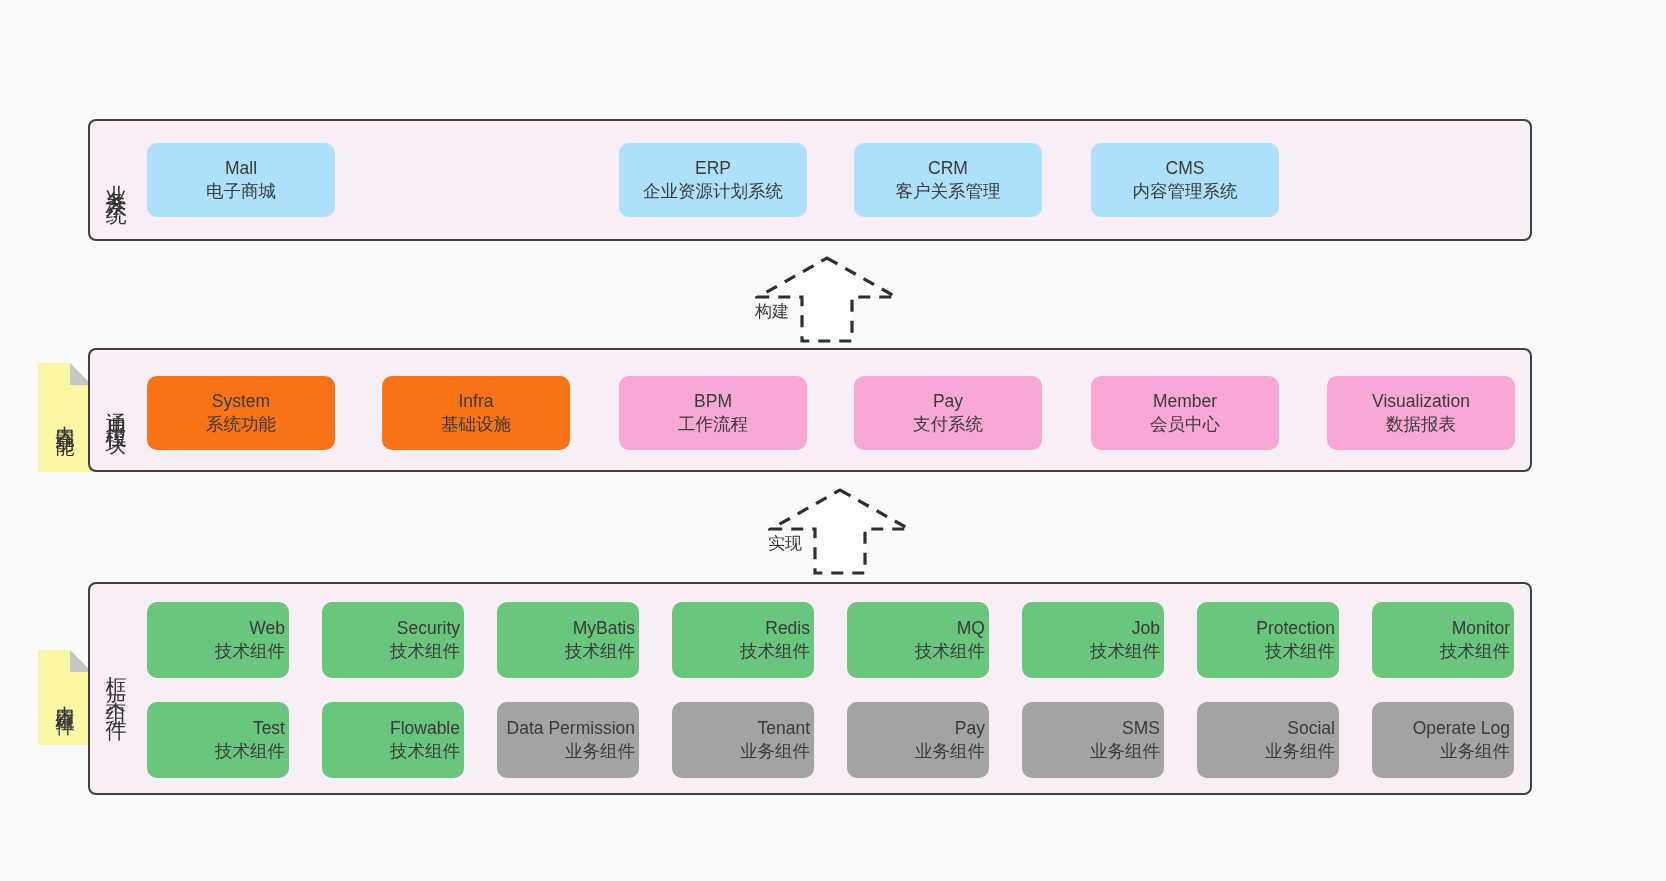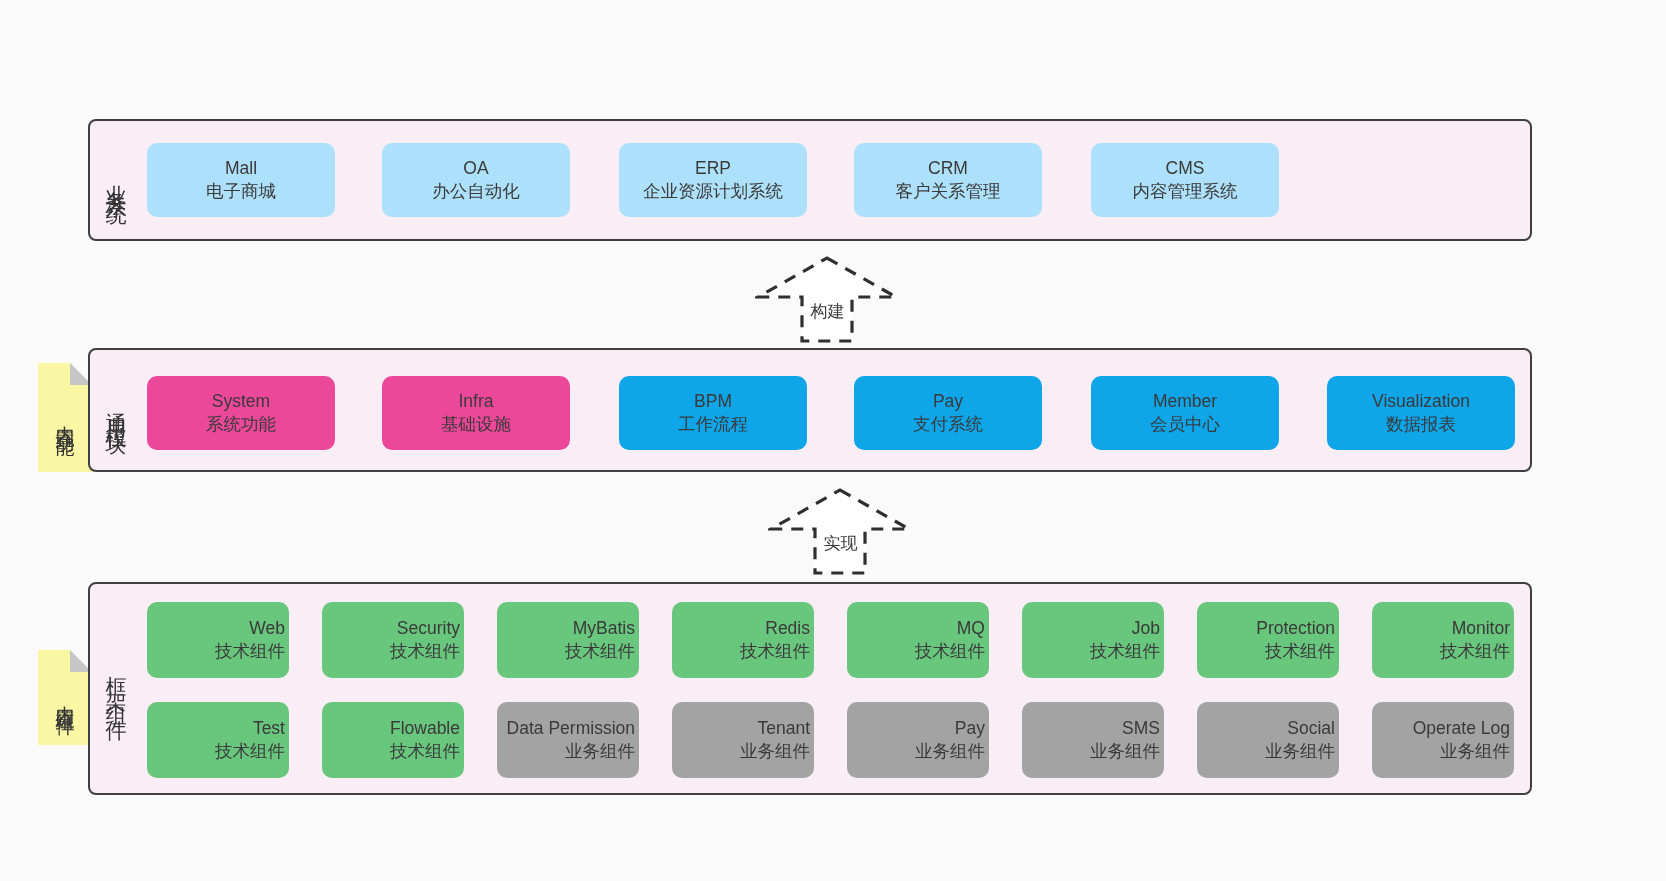--- a/index.html
+++ b/index.html
@@ -45,22 +45,22 @@
     padding:0 4px; box-sizing:border-box;
   }
   .box6 { width:188px; height:74px; }
   .box8 { width:142px; height:76px;align-items:flex-end; }
   #sec-business .box6 { top:22px; }
   #sec-modules  .box6 { top:26px; }
   .row1 { top:18px; }
   .row2 { top:118px; }
 
   .b-blue   { background:#ade0fa; }
-  .b-red    { background:#ec4899; }
-  .b-pink   { background:#0ea5e9; }
+  .b-red    { background:#f97316; }
+  .b-pink   { background:#f9a8d4; }
   .b-green  { background:#68c67d; }
   .b-lgreen { background:#a3a3a3; }
 
   .note {
     position:absolute; width:54px;
     background:#f9f7a3;
   }
   #note-modules   { left:38px; top:363px; height:109px; }
   #note-framework { left:38px; top:650px; height:95px; }
   .note .vtext {
@@ -81,21 +81,21 @@
     background:#c6c6c6;
     clip-path:polygon(0 0, 100% 100%, 0 100%);
   }
 
   .arrow { position:absolute; width:145px; height:90px; }
   #arrow-build     { left:755px; top:255px; }
   #arrow-implement { left:768px; top:487px; }
   .arrow svg { position:absolute; inset:0; }
   .arrow .lbl {
     position:absolute; left:0; right:0; top:45px;
-    text-align:center; font-size:17px; color:#3a3a3a;
+    text-align:left; font-size:17px; color:#3a3a3a;
   }
 </style>
 </head>
 <body>
 
 <div class="note" id="note-modules">
   <div class="fold-cover"></div>
   <div class="fold-flap"></div>
   <div class="vtext">
       <span>内置功能</span>
@@ -110,24 +110,20 @@
 </div>
 
 <div class="section" id="sec-business">
   <div class="vlabel">
       <span>业务系统</span>
     </div>
   <div class="box box6 b-blue" style="left:57px">
     <span>Mall</span>
     <span>电子商城</span>
   </div>
-  <div class="box box6 b-blue" style="left:292px">
-    <span>OA</span>
-    <span>办公自动化</span>
-  </div>
   <div class="box box6 b-blue" style="left:529px">
     <span>ERP</span>
     <span>企业资源计划系统</span>
   </div>
   <div class="box box6 b-blue" style="left:764px">
     <span>CRM</span>
     <span>客户关系管理</span>
   </div>
   <div class="box box6 b-blue" style="left:1001px">
     <span>CMS</span>

